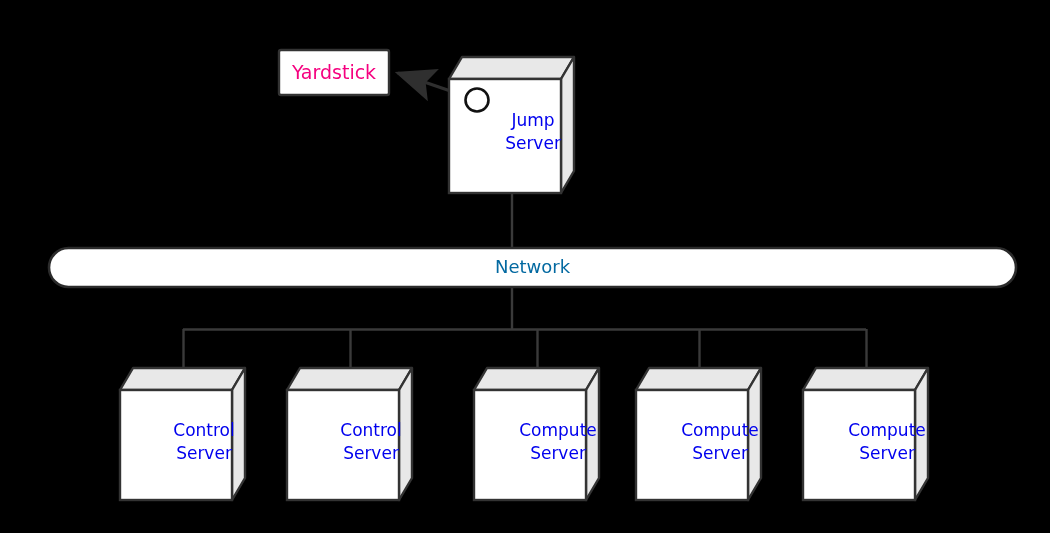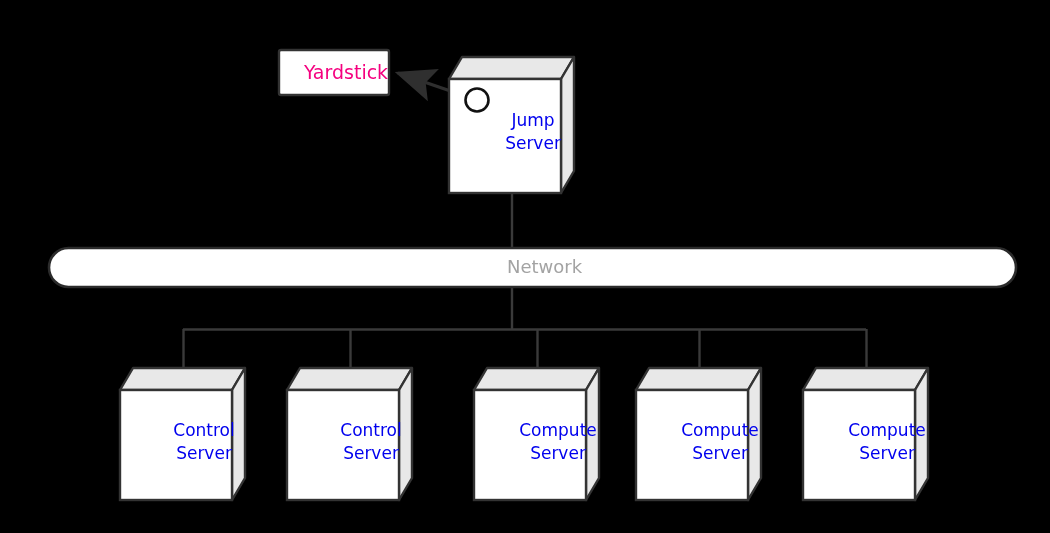--- a/index.html
+++ b/index.html
@@ -30,30 +30,28 @@
     pointer-events: none;
     white-space: pre-line;
   }
   .server-label {
     color: #0000ee;
     font-size: 17px;
     font-family: "DejaVu Sans", sans-serif;
     padding-left: 28px;
   }
   .network-label {
-    color: #a3a3a3;
+    color: #0369a1;
     font-size: 18px;
     font-family: "DejaVu Sans", sans-serif;
-    margin-left: 12px;
   }
   .yardstick-label {
     color: #f5007f;
     font-size: 19px;
     font-family: "DejaVu Sans", sans-serif;
-    padding-left: 12px;
   }
 </style>
 </head>
 <body>
 
 <div id="canvas">
 
   <svg class="layer" viewBox="0 0 1050 533">
     <defs>
       <marker id="arrowSolid" viewBox="0 0 12 10" refX="11" refY="5" markerWidth="12" markerHeight="10" orient="auto-start-reverse">

